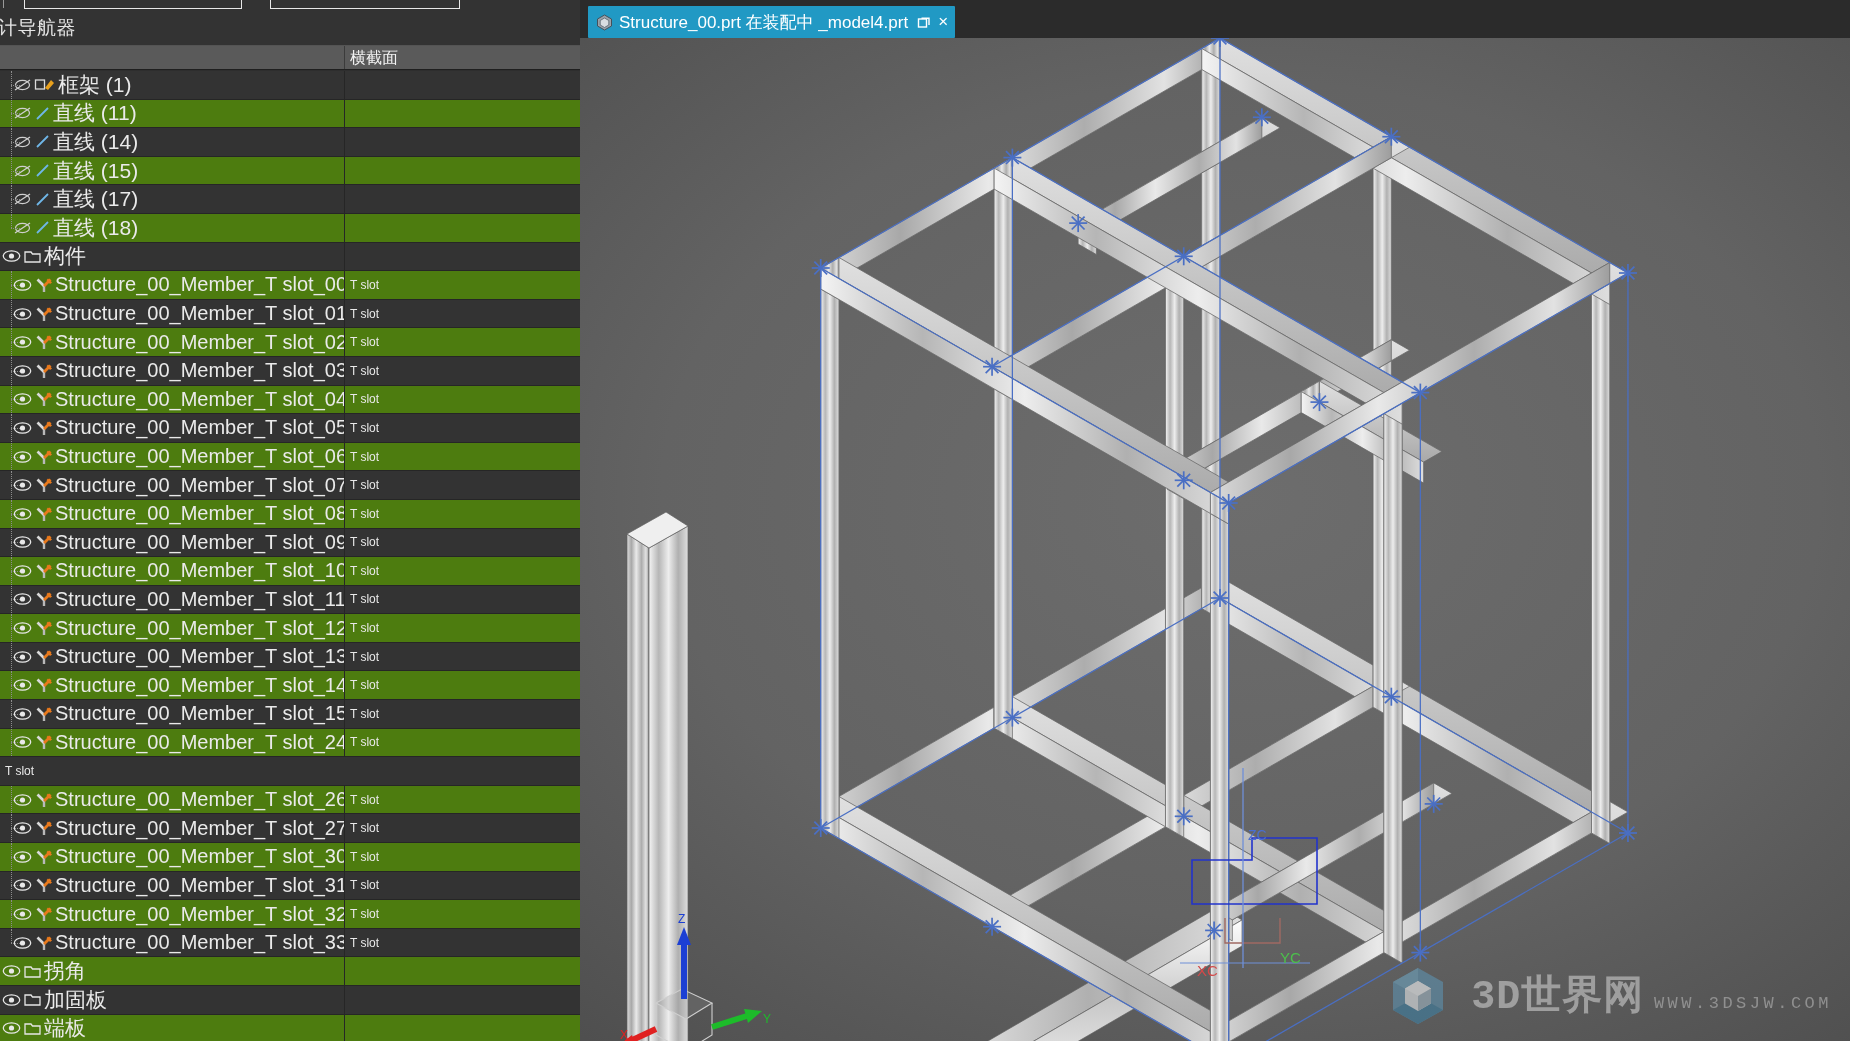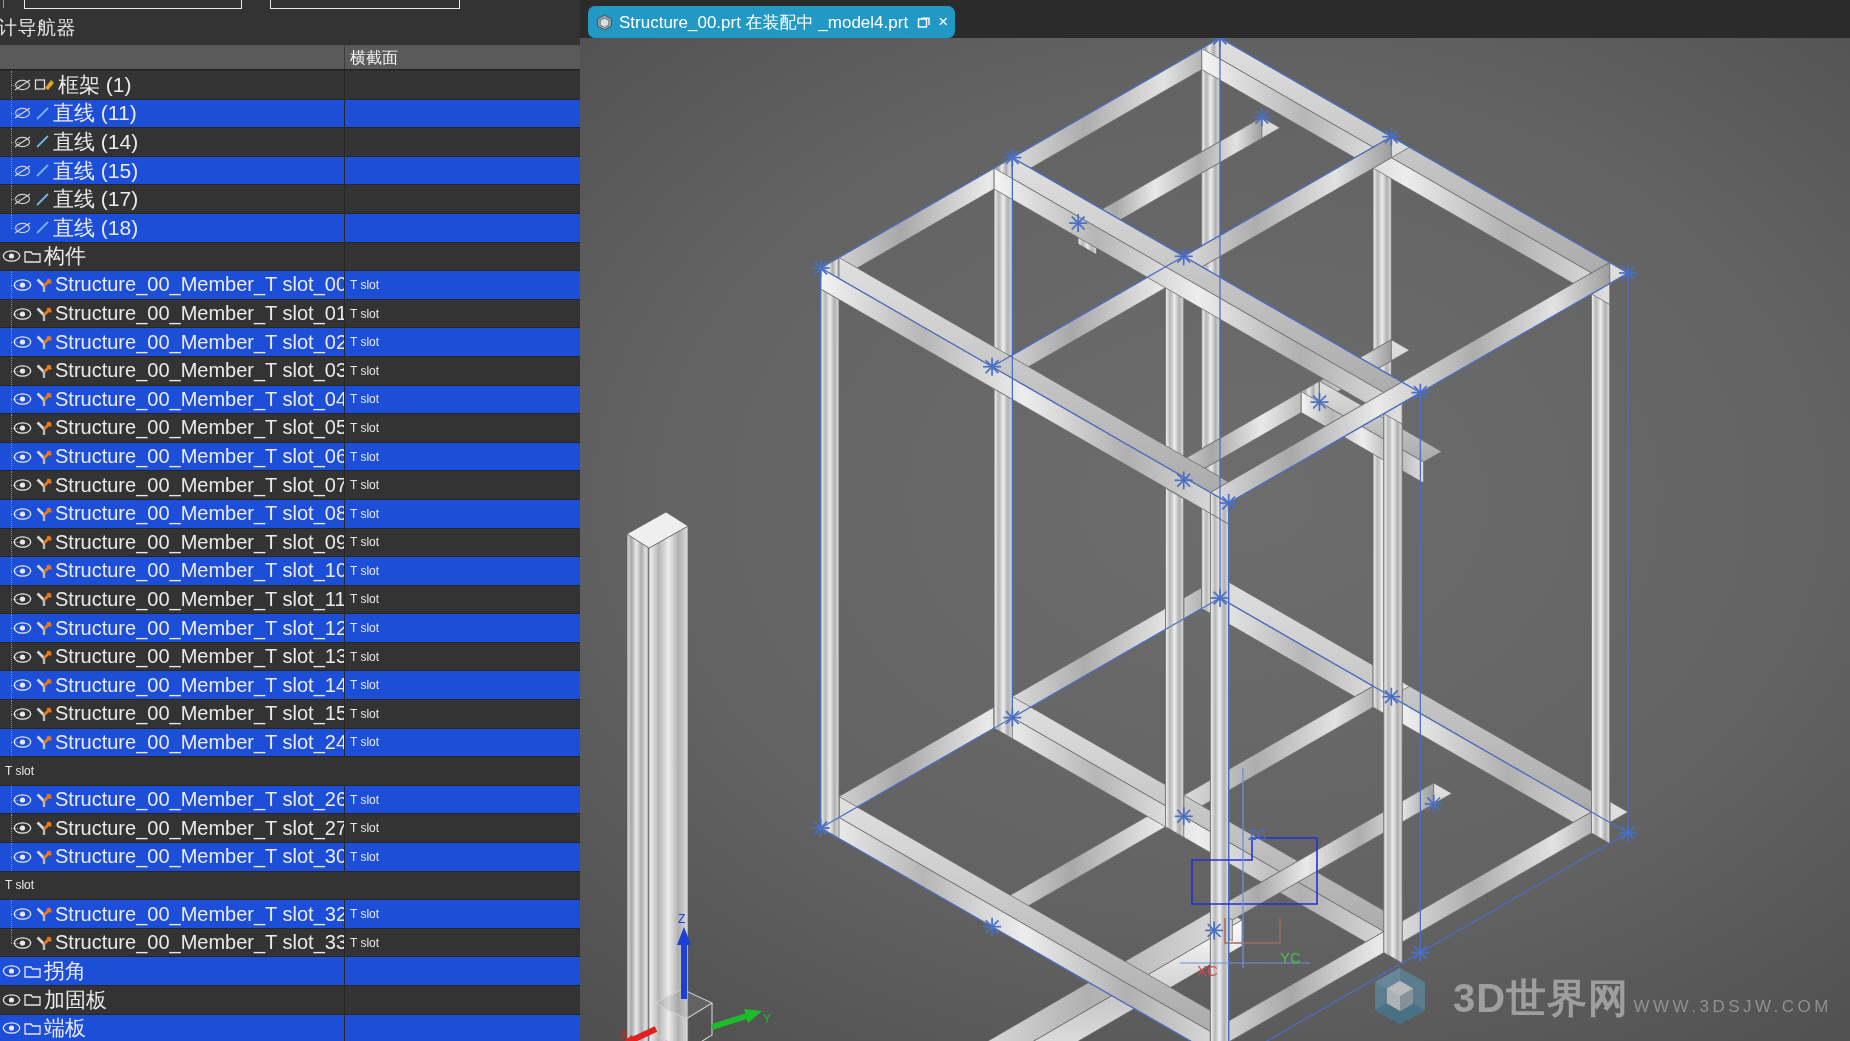--- a/index.html
+++ b/index.html
@@ -53,21 +53,21 @@
 
   .grid-body {
     position: absolute; left: 0; top: 25px; right: 0; bottom: 0;
     overflow: hidden;
   }
   .row {
     display: flex; height: 28.6px; align-items: center;
     border-bottom: 1px solid #262626;
     background: #333333;
   }
-  .row.alt { background: #1d4ed8; }
+  .row.alt { background: #4d7c0f; }
   .row .cell-name {
     width: 345px; height: 100%; display: flex; align-items: center;
     border-right: 1px solid #262626; overflow: hidden; white-space: nowrap;
   }
   .row .cell-cross {
     flex: 1; height: 100%; display: flex; align-items: center;
     color: #e9e9e9; font-size: 12px; padding-left: 5px; white-space: nowrap;
   }
   .label { color: #eaeaea; font-size: 20px; white-space: nowrap; }
   .label.cn { font-size: 21px; }
@@ -102,41 +102,41 @@
   }
   .panel-right-edge {
     position: absolute; right: 0; top: 0; bottom: 0; width: 11px; background: #2b2b2b;
   }
 
   
   .tabbar { position: absolute; left: 580px; top: 0; right: 0; height: 38px; background: #2b2b2b; }
   .tab {
     position: absolute; left: 8px; top: 6px; height: 32px;
     background: #2199c4; display: flex; align-items: center;
-    padding: 0 7px 0 8px; border-radius: 7px;
+    padding: 0 7px 0 8px; border-radius: 1px;
   }
   .tab-icon { width: 17px; height: 17px; margin-right: 6px; flex: 0 0 auto; }
   .tab-label { color: #ffffff; font-size: 17px; white-space: nowrap; }
   .tab-restore { margin-left: 9px; width: 14px; height: 14px; flex: 0 0 auto; }
   .tab-close { margin-left: 7px; color: #ffffff; font-size: 17px; line-height: 14px; }
 
   .viewport {
     position: absolute; left: 580px; top: 38px; right: 0; bottom: 0;
     background: radial-gradient(ellipse 120% 110% at 52% 46%, #6d6d6d 0%, #636363 38%, #4a4a4a 72%, #2f3236 100%);
     overflow: hidden;
   }
   .viewport svg { position: absolute; left: 0; top: 0; }
 
   
   .triad { position: absolute; left: 40px; bottom: 0; width: 170px; height: 130px; }
 
   
   .watermark { position: absolute; right: 18px; bottom: 10px; display: flex; align-items: center; opacity: .62; }
   .wm-logo { width: 66px; height: 66px; flex: 0 0 auto; }
-  .wm-text { margin-left: 20px; }
+  .wm-text { margin-left: 20px; font-family: Liberation Mono, monospace; }
   .wm-main { color: #c9c9c9; font-size: 40px; font-weight: bold; line-height: 42px; letter-spacing: 1px; }
   .wm-sub { color: #b4b4b4; font-size: 17px; letter-spacing: 3.5px; line-height: 20px; }
 </style>
 </head>
 <body>
 
 <div id="app">
 
   <div class="top-strip">
     <div class="top-tick"></div>
@@ -781,20 +781,41 @@
                   <path d="M9 9 L2.5 2.5" stroke="#d9d9d9" stroke-width="2.6"></path>
                   <path d="M9 9 L15.5 2.5" stroke="#e8791c" stroke-width="2.8"></path>
                   <path d="M13 1.5 L17 5.5 L15 7 L11.5 3.2 Z" fill="#e8791c"></path>
                 </svg>
               </span>
               <span class="label">Structure_00_Member_T slot_30</span>
             </div>
             <div class="cell-cross">T slot</div>
           </div>
           <div class="row">
+            <div class="cell-name">
+              <span class="indent lvl1">
+                <span class="guide-v"></span>
+                <span class="guide-elbow"></span>
+              </span>
+              <span class="ico ico-eye">
+                <svg width="21" height="14" viewBox="0 0 21 14">
+                  <ellipse cx="10.5" cy="7" rx="8.2" ry="5.2" fill="none" stroke="#e8e8e8" stroke-width="1.3"></ellipse>
+                  <circle cx="10.5" cy="7" r="2.6" fill="#e8e8e8"></circle>
+                </svg>
+              </span>
+              <span class="ico ico-member">
+                <svg width="18" height="16" viewBox="0 0 18 16">
+                  <path d="M9 9 L9 15" stroke="#b9b9b9" stroke-width="2.4"></path>
+                  <path d="M9 9 L2.5 2.5" stroke="#d9d9d9" stroke-width="2.6"></path>
+                  <path d="M9 9 L15.5 2.5" stroke="#e8791c" stroke-width="2.8"></path>
+                  <path d="M13 1.5 L17 5.5 L15 7 L11.5 3.2 Z" fill="#e8791c"></path>
+                </svg>
+              </span>
+              <span class="label">Structure_00_Member_T slot_31</span>
+            </div>
             <div class="cell-cross">T slot</div>
           </div>
           <div class="row alt">
             <div class="cell-name">
               <span class="indent lvl1">
                 <span class="guide-v"></span>
                 <span class="guide-elbow"></span>
               </span>
               <span class="ico ico-eye">
                 <svg width="21" height="14" viewBox="0 0 21 14">

